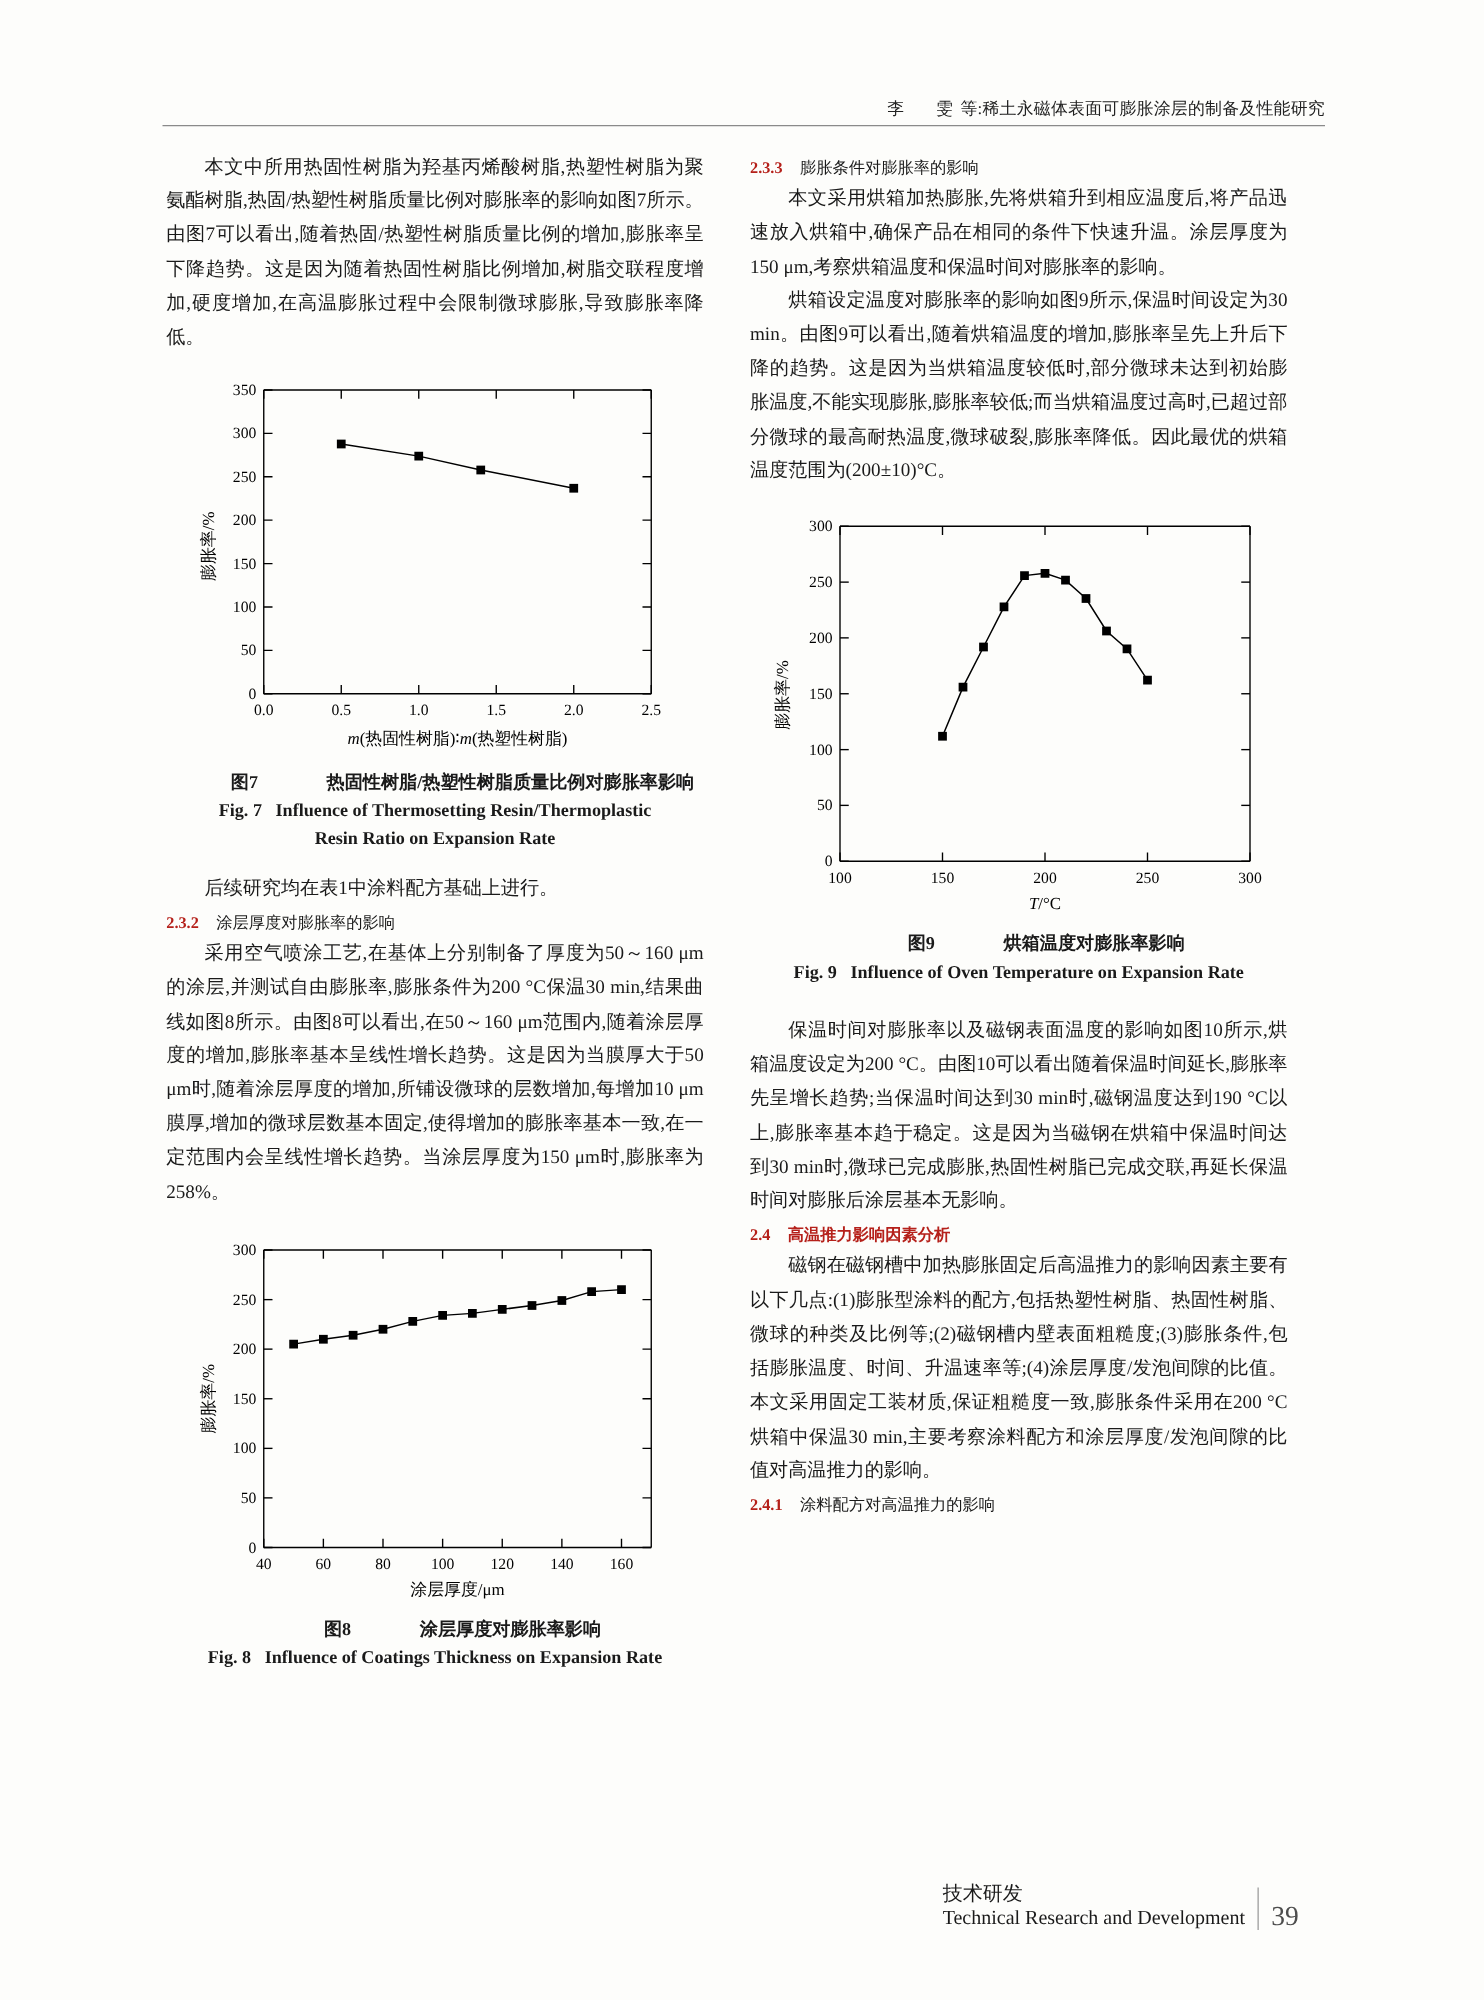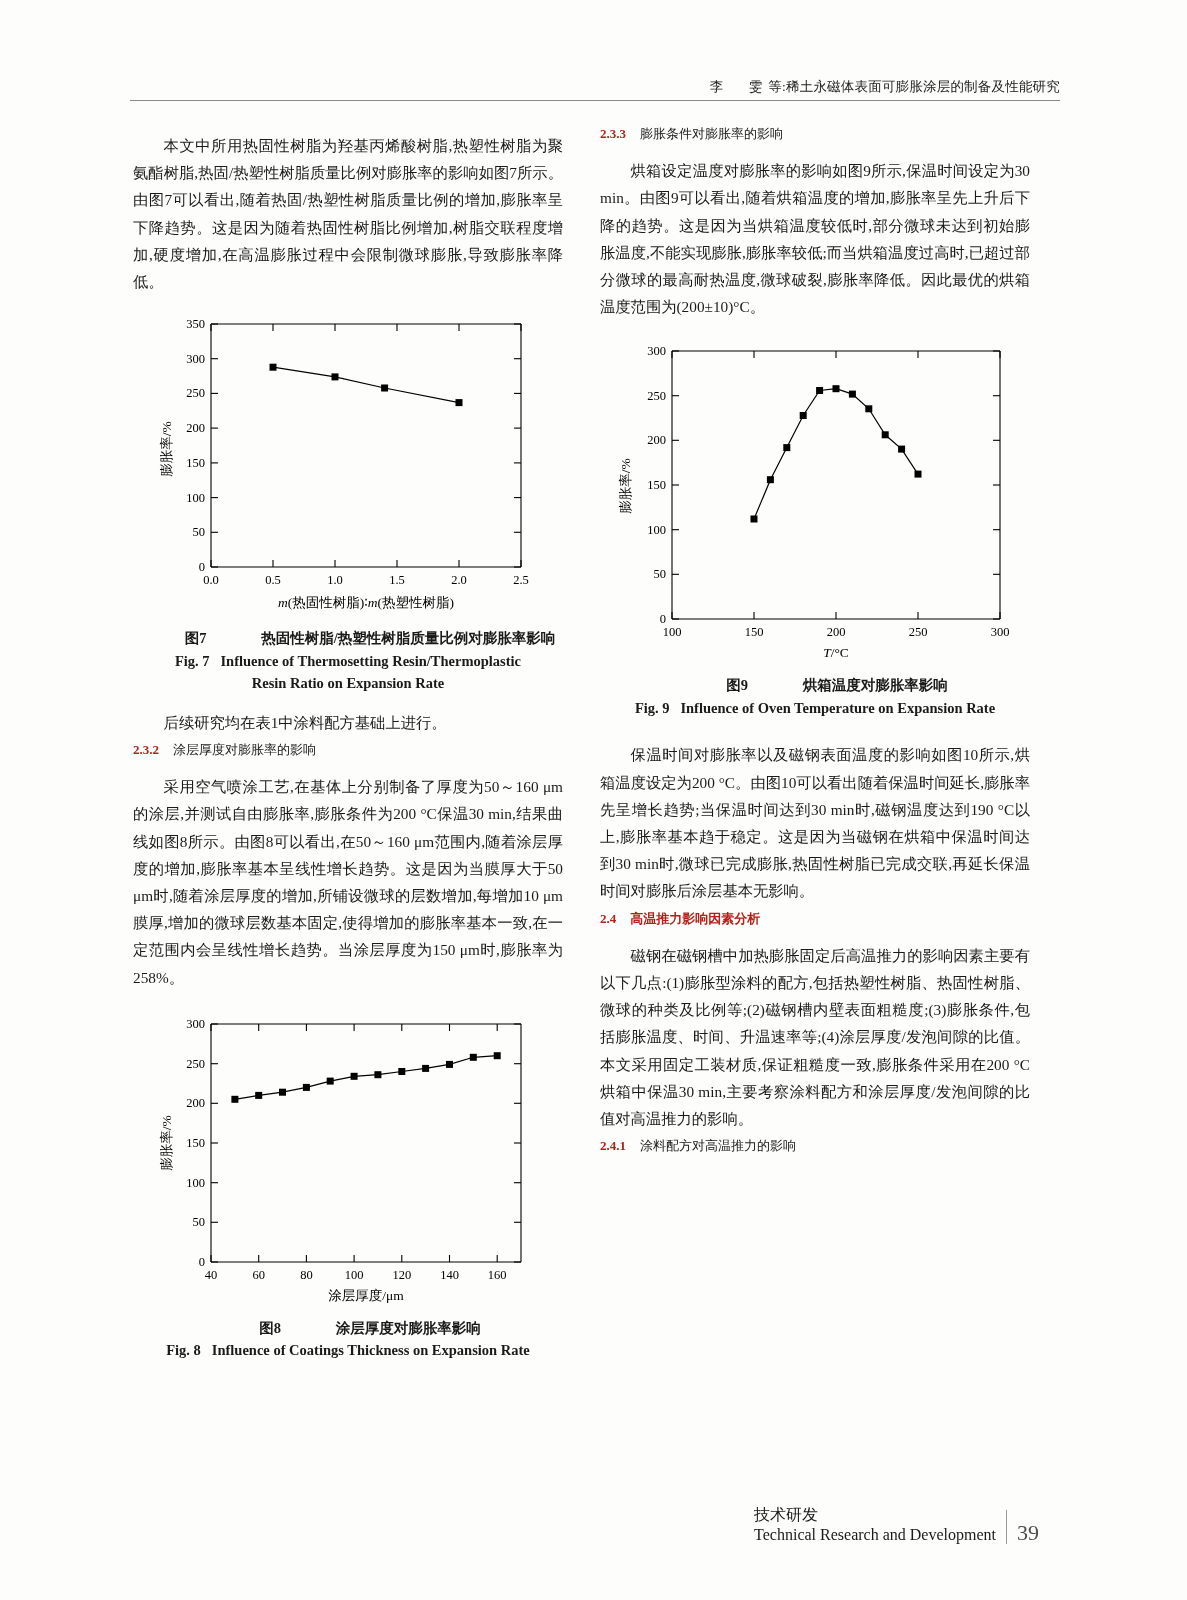--- a/index.html
+++ b/index.html
@@ -32,21 +32,21 @@
   .col{
     position:absolute;
     top:120px;
     width:430px;
     font-size:15.3px;
     line-height:1.78;
     text-align:justify;
   }
   .col-left{left:133px;}
   .col-right{left:600px;}
-  p{margin:12px 0 0 0;text-indent:2em;}
+  p{margin:0 0 0 0;text-indent:2em;}
   .sec{
     margin:2px 0 0 0;
     text-indent:0;
     font-size:13px;
   }
   .sec .num{color:#b5201a;font-weight:bold;margin-right:14px;}
   .sec .ttl{font-weight:normal;}
   .sec.accent .ttl{color:#b5201a;font-weight:bold;}
   .figcap{
     text-align:center;
@@ -256,20 +256,21 @@
       <div><span class="en">Fig. 8</span>&nbsp;&nbsp;&nbsp;<span class="en">Influence of Coatings Thickness on Expansion Rate</span></div>
     </div>
   </div>
 
   <div class="col col-right">
 
     <div class="sec">
       <span class="num">2.3.3</span><span class="ttl">膨胀条件对膨胀率的影响</span>
     </div>
 
+    <p>本文采用烘箱加热膨胀,先将烘箱升到相应温度后,将产品迅速放入烘箱中,确保产品在相同的条件下快速升温。涂层厚度为150 μm,考察烘箱温度和保温时间对膨胀率的影响。</p>
     <p>烘箱设定温度对膨胀率的影响如图9所示,保温时间设定为30 min。由图9可以看出,随着烘箱温度的增加,膨胀率呈先上升后下降的趋势。这是因为当烘箱温度较低时,部分微球未达到初始膨胀温度,不能实现膨胀,膨胀率较低;而当烘箱温度过高时,已超过部分微球的最高耐热温度,微球破裂,膨胀率降低。因此最优的烘箱温度范围为(200±10)°C。</p>
 
     <div class="figwrap" style="margin-top:16px">
       <svg width="430" height="330" viewBox="0 0 430 330">
         <g stroke="#000" stroke-width="1.1" fill="none">
           <line x1="72" y1="15" x2="72" y2="283"></line>
           <line x1="72" y1="283" x2="400" y2="283"></line>
           <line x1="400" y1="15" x2="400" y2="283"></line>
           <line x1="72" y1="15" x2="400" y2="15"></line>
         </g>

